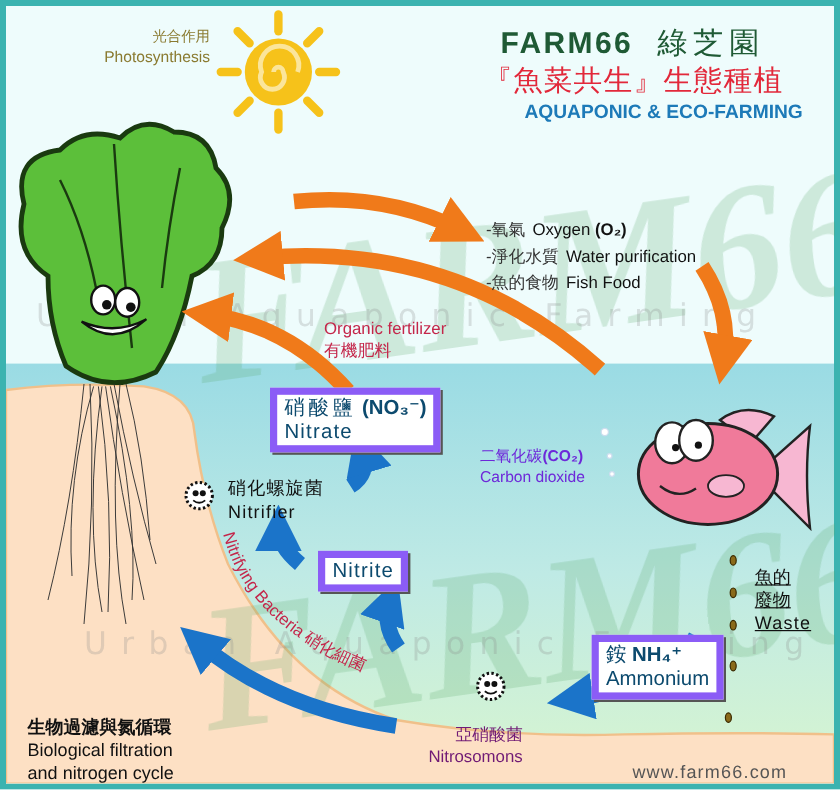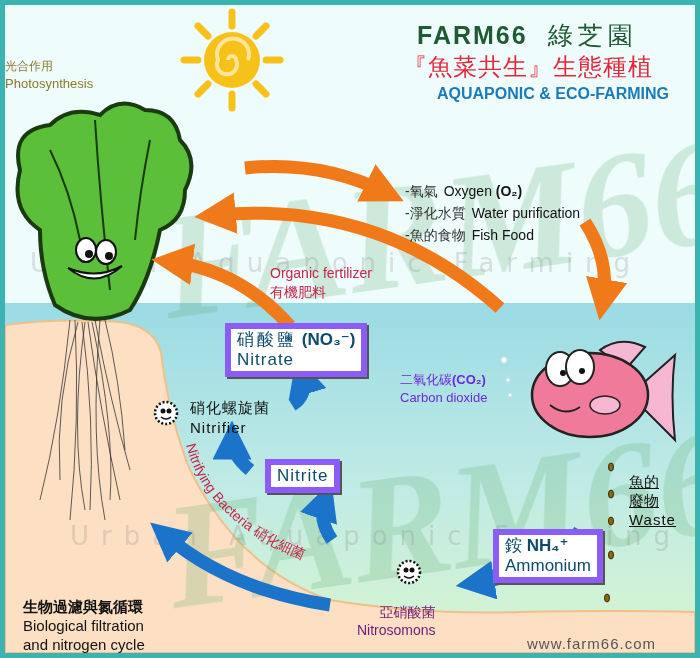--- a/index.html
+++ b/index.html
@@ -4,21 +4,21 @@
 <style>
   html,body{margin:0;padding:0;}
   body{width:700px;height:658px;overflow:hidden;font-family:"Liberation Sans","DejaVu Sans",sans-serif;}
   #frame{position:relative;width:700px;height:658px;box-sizing:border-box;border:5px solid #3bb3b0;background:#e9fbfb;overflow:hidden;}
   svg.bg{position:absolute;left:0;top:0;}
   .abs{position:absolute;}
   .t-brand{left:412px;top:14px;font-size:25px;font-weight:bold;color:#1f5a35;letter-spacing:2px;white-space:nowrap;}
   .t-brand-zh{font-weight:normal;margin-left:20px;letter-spacing:5px;color:#1f5a35;}
   .t-sub-zh{left:398px;top:46px;font-size:24px;color:#e2283a;white-space:nowrap;letter-spacing:1px;}
   .t-sub-en{left:432px;top:80px;font-size:16px;font-weight:bold;color:#1d7ab8;white-space:nowrap;}
-  .photo{right:530px;top:16px;text-align:left;color:#8a7a30;font-size:13px;line-height:18px;width:170px;left:0;margin-top:36px;}
+  .photo{right:530px;top:16px;text-align:right;color:#8a7a30;font-size:13px;line-height:18px;width:170px;left:0;}
   .photo .zh{font-size:12px;}
   .benefits{left:400px;top:175px;font-size:14px;line-height:22px;color:#111;white-space:nowrap;}
   .benefits .zh{color:#333;margin-right:6px;text-align:center;}
   .fert{left:265px;top:259px;color:#c4264a;font-size:14px;line-height:19px;}
   .box{background:#fff;border:6px solid #8b5cf6;box-shadow:2px 2px 0 #555;padding:1px 6px;font-size:17px;line-height:20px;color:#0c4a6e;white-space:nowrap;}
   .box .f{font-weight:bold;}
   .nitrate{left:220px;top:318px;}
   .nitrite{left:260px;top:454px;}
   .ammonium{left:488px;top:504px;text-align:left;margin-top:20px;}
   .co2{left:395px;top:366px;font-size:13px;line-height:18px;color:#6d28d9;}

